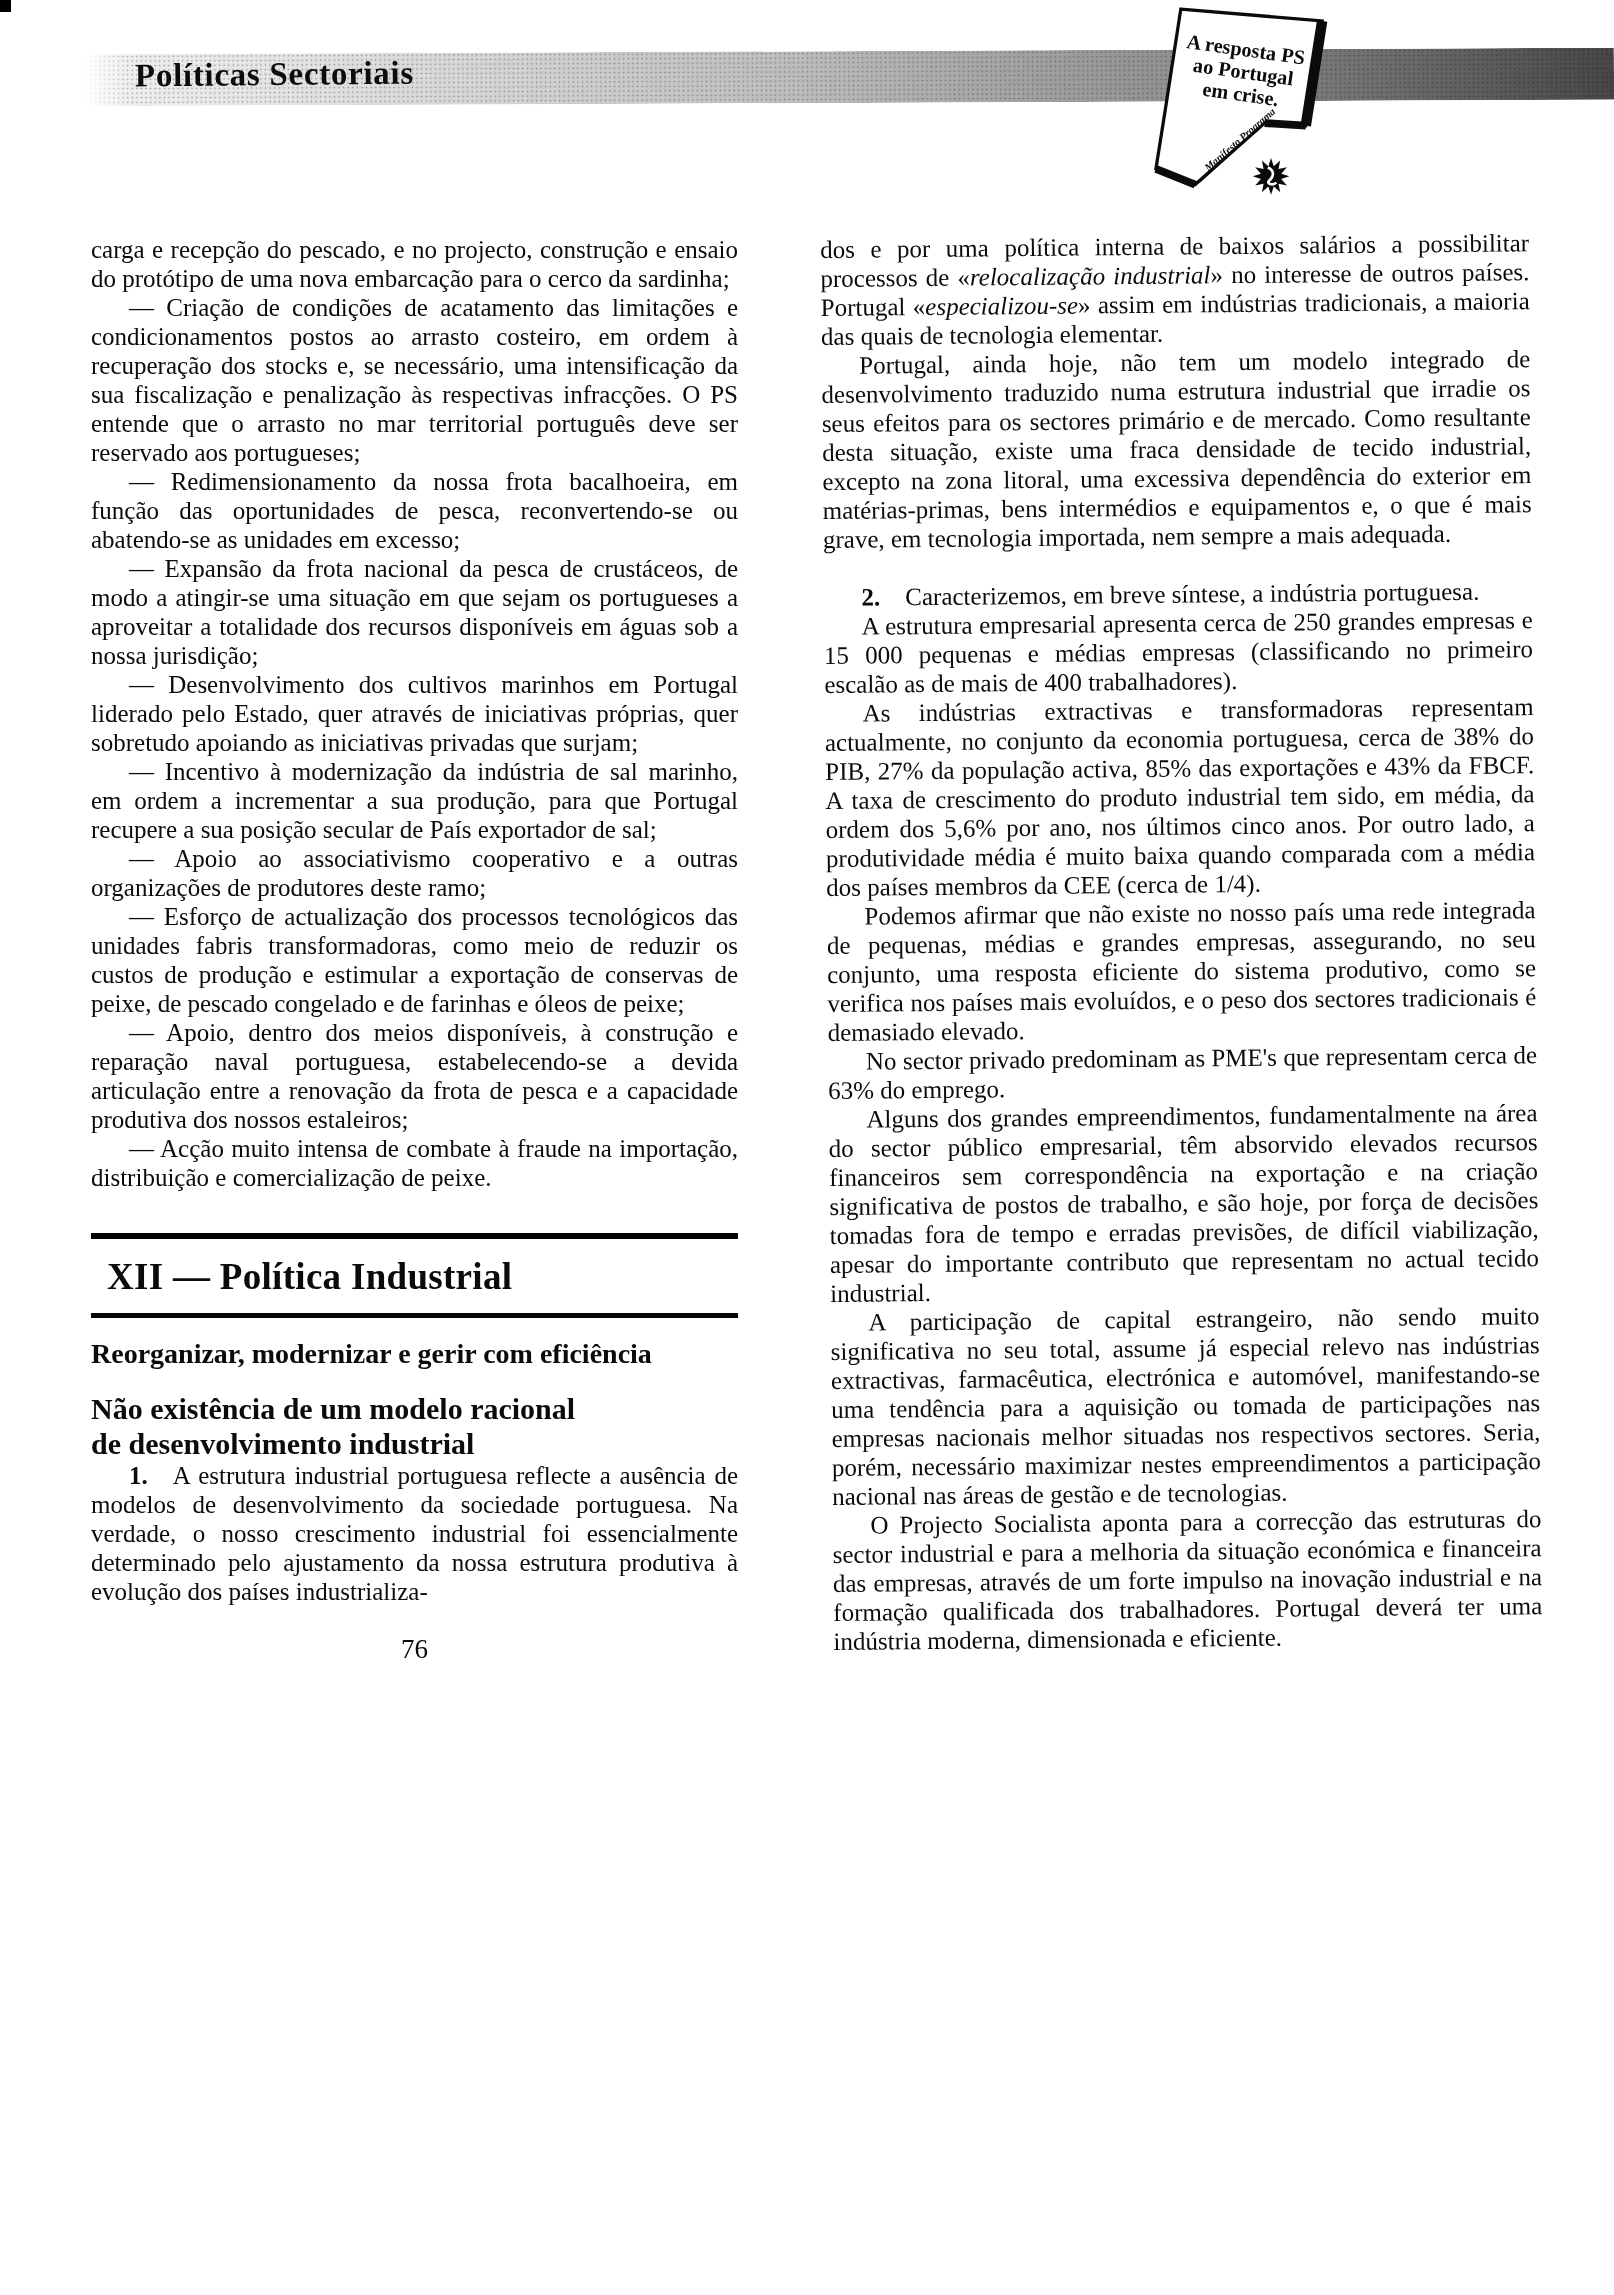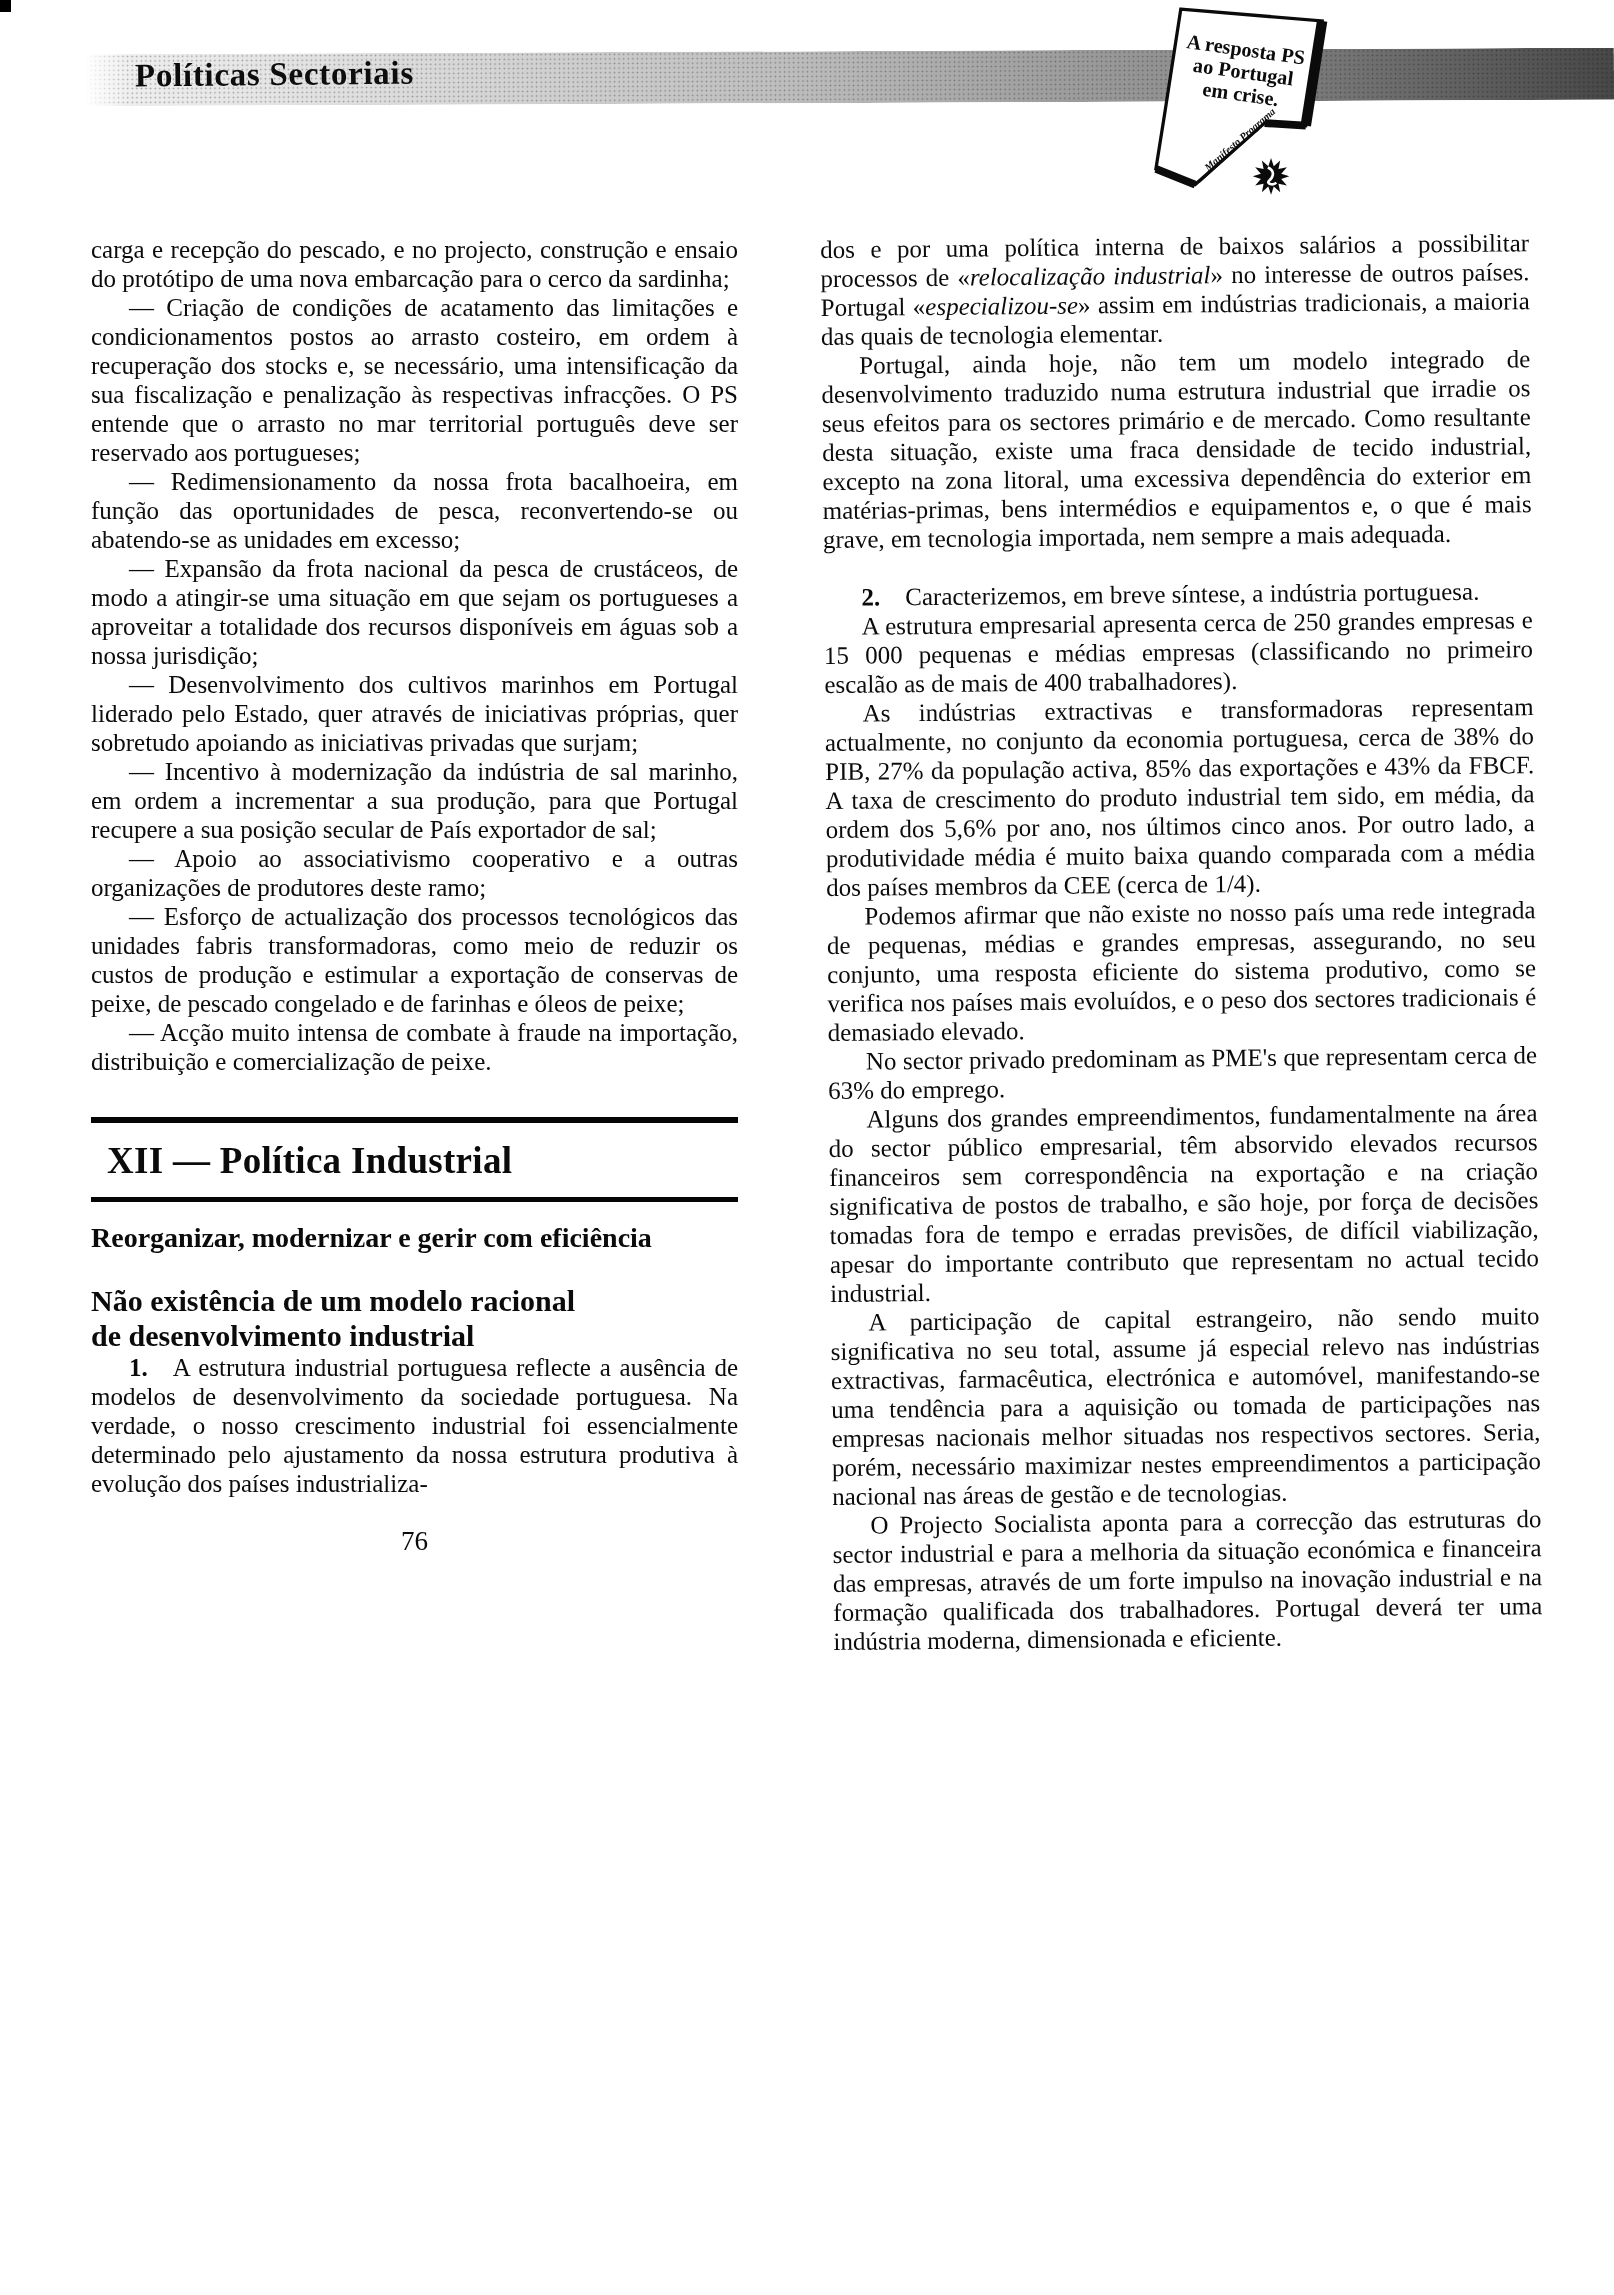--- a/index.html
+++ b/index.html
@@ -34,21 +34,21 @@
   .col-left{left:91px;width:647px;}
   .col-right{left:820px;width:709px;transform:rotate(-0.55deg);transform-origin:left top;}
   .col p{margin:0;text-indent:38px;}
   .col p.no-indent{text-indent:0;}
   .col p.space-before{margin-top:29px;}
   .rule{height:5.9px;background:#050505;}
   .rule-top{margin-top:41px;}
   .rule-bottom{margin-top:15.7px;}
   .section-heading{margin:17px 16px 0;font-size:37px;line-height:41px;font-weight:700;letter-spacing:0.3px;}
   .subheading{margin:19px 0 0;font-size:28px;line-height:33px;font-weight:700;white-space:nowrap;}
-  .subsubheading{margin:29px 0 0;font-size:30px;line-height:35px;font-weight:700;white-space:pre-line;}
+  .subsubheading{margin:21px 0 0;font-size:30px;line-height:35px;font-weight:700;white-space:pre-line;}
   .intro{margin-top:21px;}
   .page-number{margin-top:29px;font-size:27px;text-align:center;}
 </style>
 </head>
 <body>
 
 <div class="corner-mark"></div>
 
 <div class="header-band"></div>
 <div class="header-title">Políticas Sectoriais</div>
@@ -73,20 +73,21 @@
   <div>
 
   <p class="body-p no-indent">carga e recepção do pescado, e no projecto, construção e ensaio do protótipo de uma nova embarcação para o cerco da sardinha;</p>
       <p class="body-p">— Criação de condições de acatamento das limitações e condicionamentos postos ao arrasto costeiro, em ordem à recuperação dos stocks e, se necessário, uma intensificação da sua fiscalização e penalização às respectivas infracções. O PS entende que o arrasto no mar territorial português deve ser reservado aos portugueses;</p>
       <p class="body-p">— Redimensionamento da nossa frota bacalhoeira, em função das oportunidades de pesca, reconvertendo-se ou abatendo-se as unidades em excesso;</p>
       <p class="body-p">— Expansão da frota nacional da pesca de crustáceos, de modo a atingir-se uma situação em que sejam os portugueses a aproveitar a totalidade dos recursos disponíveis em águas sob a nossa jurisdição;</p>
       <p class="body-p">— Desenvolvimento dos cultivos marinhos em Portugal liderado pelo Estado, quer através de iniciativas próprias, quer sobretudo apoiando as iniciativas privadas que surjam;</p>
       <p class="body-p">— Incentivo à modernização da indústria de sal marinho, em ordem a incrementar a sua produção, para que Portugal recupere a sua posição secular de País exportador de sal;</p>
       <p class="body-p">— Apoio ao associativismo cooperativo e a outras organizações de produtores deste ramo;</p>
       <p class="body-p">— Esforço de actualização dos processos tecnológicos das unidades fabris transformadoras, como meio de reduzir os custos de produção e estimular a exportação de conservas de peixe, de pescado congelado e de farinhas e óleos de peixe;</p>
+      <p class="body-p">— Apoio, dentro dos meios disponíveis, à construção e reparação naval portuguesa, estabelecendo-se a devida articulação entre a renovação da frota de pesca e a capacidade produtiva dos nossos estaleiros;</p>
       <p class="body-p">— Acção muito intensa de combate à fraude na importação, distribuição e comercialização de peixe.</p>
     </div>
   <div class="rule rule-top"></div>
   <h2 class="section-heading">XII — Política Industrial</h2>
   <div class="rule rule-bottom"></div>
   <h3 class="subheading">Reorganizar, modernizar e gerir com eficiência</h3>
   <h3 class="subsubheading">Não existência de um modelo racional
 de desenvolvimento industrial</h3>
   <p class="body-p intro"><b>1.</b> A estrutura industrial portuguesa reflecte a ausência de modelos de desenvolvimento da sociedade portuguesa. Na verdade, o nosso crescimento industrial foi essencialmente determinado pelo ajustamento da nossa estrutura produtiva à evolução dos países industrializa-</p>
   <div class="page-number">76</div>

